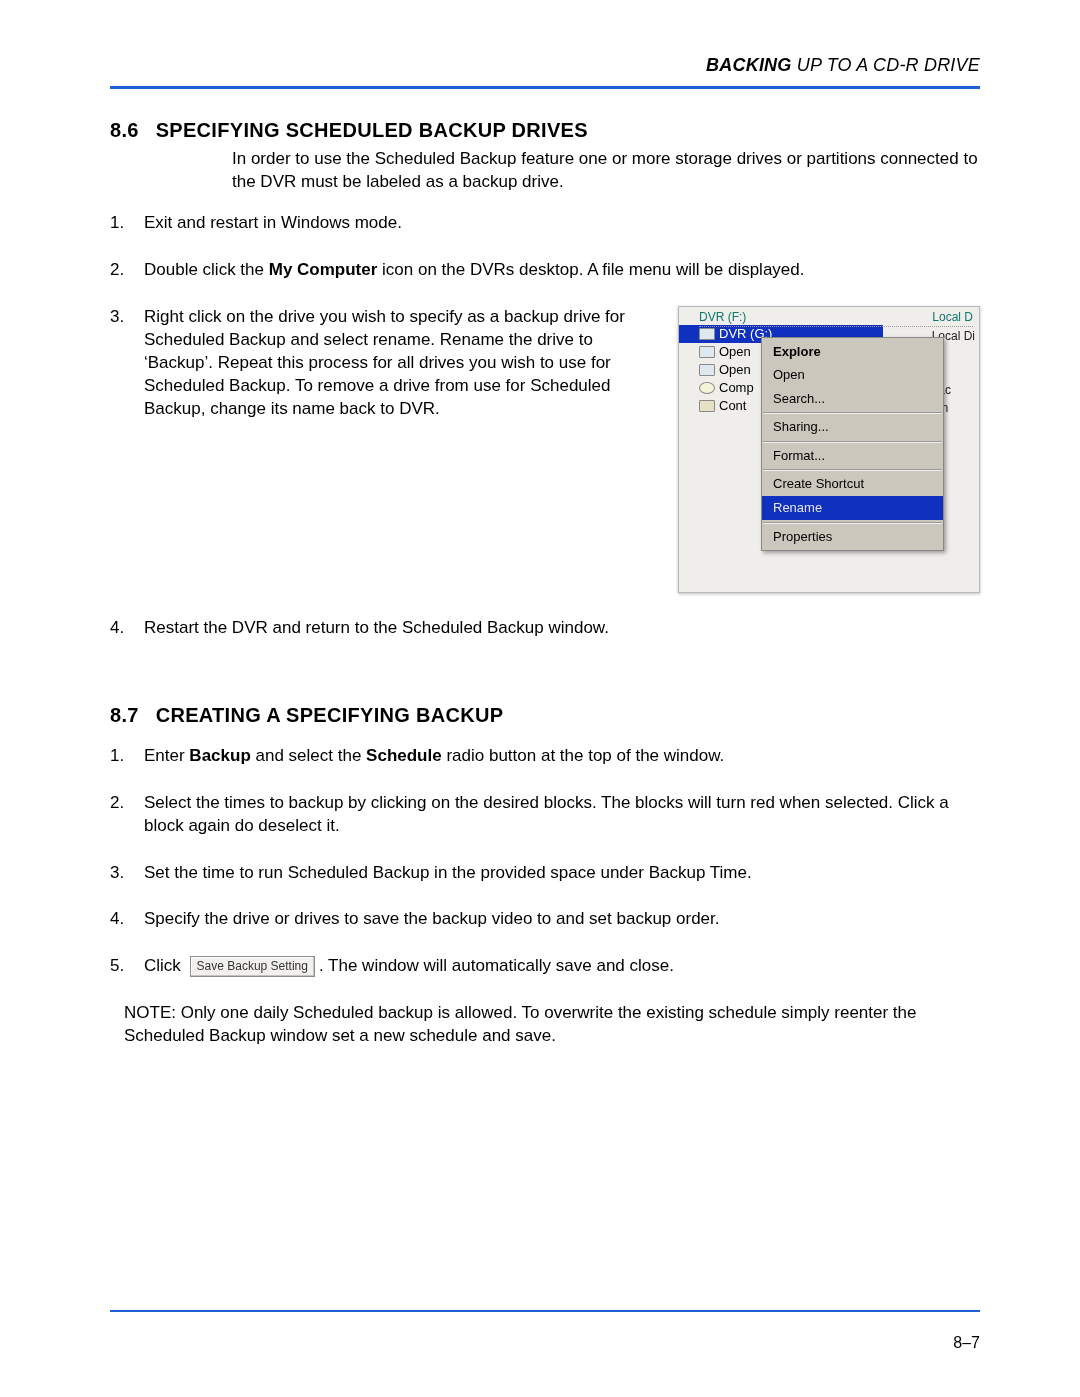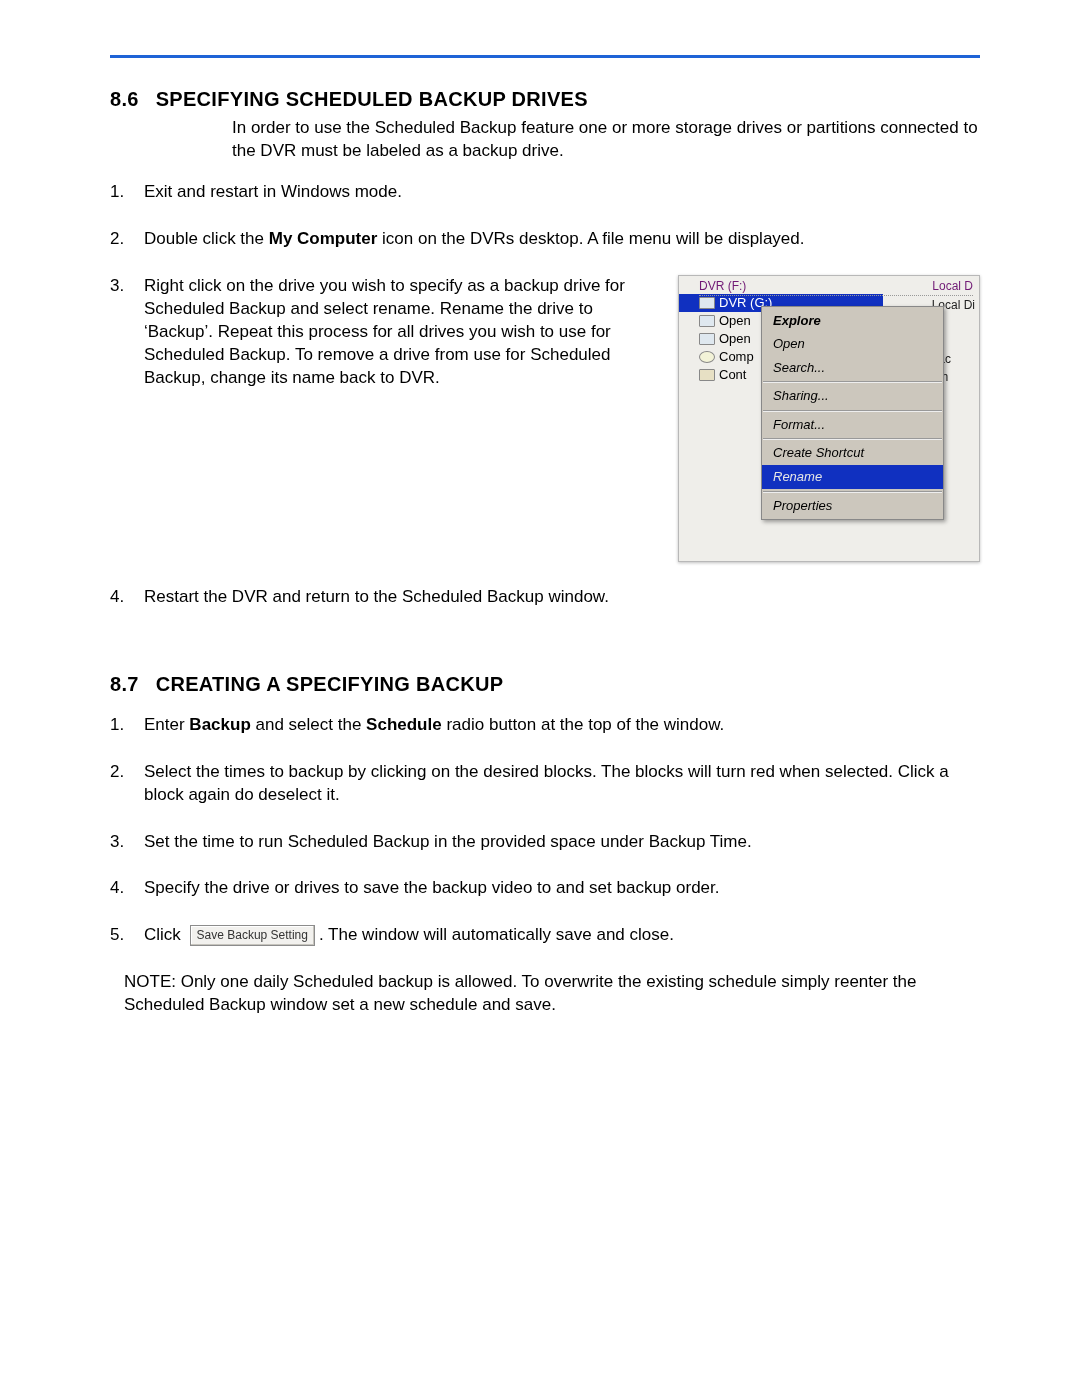--- a/index.html
+++ b/index.html
@@ -84,21 +84,21 @@
     position: relative;
     padding-top: 6px;
     padding-bottom: 6px;
     overflow: hidden;
   }
   .shelf-fragment {
     position: absolute;
     top: 2px;
     left: 20px;
     right: 6px;
-    color: #701a75;
+    color: #0f766e;
     font-size: 12px;
     display: flex;
     justify-content: space-between;
     border-bottom: 1px dotted #999;
     padding-bottom: 1px;
   }
   .shelf-row {
     display: flex;
     align-items: center;
     gap: 4px;
@@ -123,21 +123,20 @@
   .shelf-icon.ctrl { background:#e7e0c4;}
   .ctx-menu {
     position: absolute;
     top: 30px;
     left: 82px;
     width: 181px;
     background: #ccc7bd;
     border: 1px solid #888;
     box-shadow: 2px 2px 4px rgba(0,0,0,.35);
     padding: 2px 0;
-    font-style: italic;
   }
   .ctx-item {
     padding: 2px 10px;
     font-size: 13px;
     color: #000;
     white-space: nowrap;
     border:1px solid transparent;
   }
   .ctx-item.bold { font-weight: 700; }
   .ctx-item.sel {
@@ -193,20 +192,23 @@
     text-align: right;
     font-size: 16px;
   }
   .sect-spacer { height: 40px; }
 </style>
 </head>
 <body>
 
 <div class="page">
 
+  <div class="header-title">
+    <span class="bold">BACKING</span><span> UP TO A CD-R DRIVE</span>
+  </div>
   <div class="hr"></div>
 
   <h2 class="section-heading">
     <span class="num">8.6</span>
     <span>SPECIFYING SCHEDULED BACKUP DRIVES</span>
   </h2>
 
   <p class="body-text indent">In order to use the Scheduled Backup feature one or more storage drives or partitions connected to the DVR must be labeled as a backup drive.</p>
 
   <ol class="ol indent-list">
@@ -306,13 +308,17 @@
       <span>Specify the drive or drives to save the backup video to and set backup order.</span>
     </li>
     <li>
       <span class="num">5.</span>
       <span>Click </span><span class="btn-img">Save Backup Setting</span><span>. The window will automatically save and close.</span>
     </li>
   </ol>
 
   <p class="note indent">NOTE: Only one daily Scheduled backup is allowed. To overwrite the existing schedule simply reenter the Scheduled Backup window set a new schedule and save.</p>
 
+  <div class="footer-area">
+    <div class="hr-bottom"></div>
+    <div class="page-num">8–7</div>
+  </div>
 </div>
 
 </body></html>

